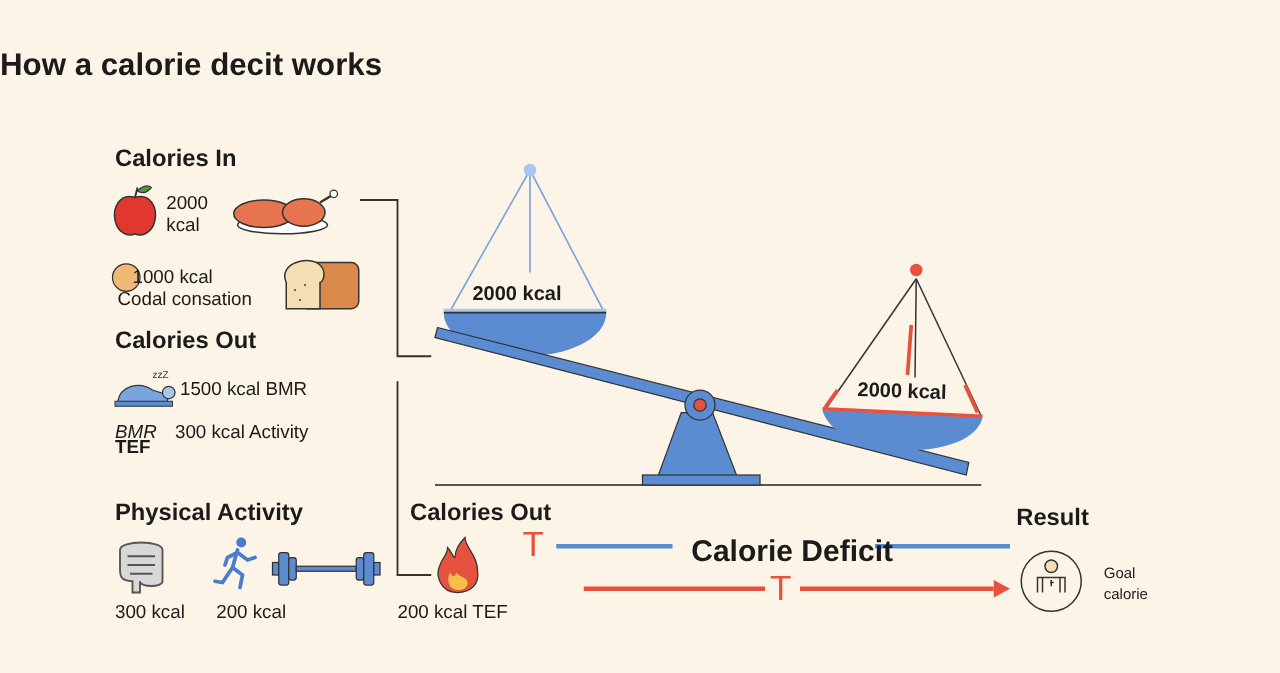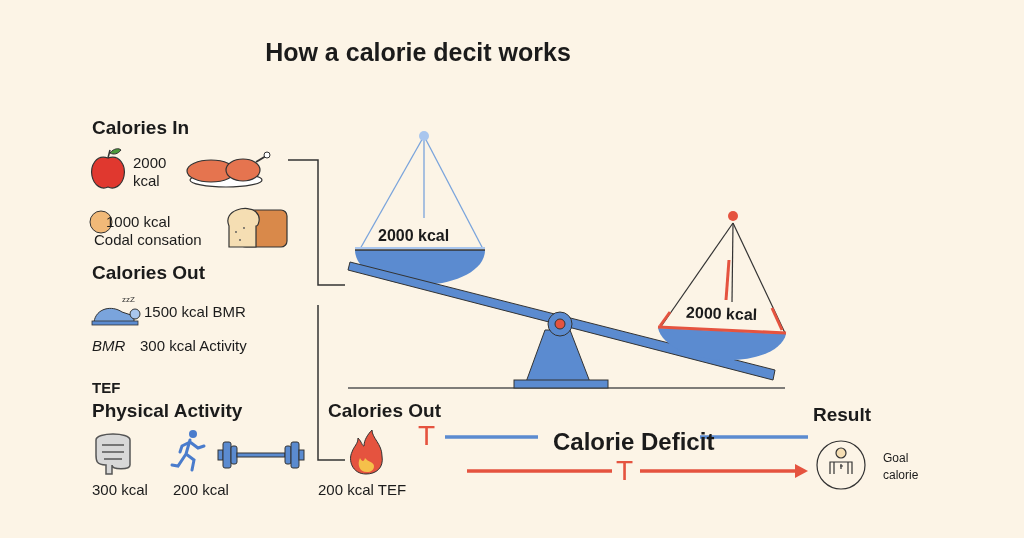--- a/index.html
+++ b/index.html
@@ -1,18 +1,18 @@
 <!DOCTYPE html>
 <html><head>
 <meta charset="utf-8">
 <style>
   html, body { margin:0; padding:0; }
   body { width:1024px; height:538px; background:#fcf4e6; font-family:"Liberation Sans", sans-serif; color:#1b1b1b; position:relative; overflow:hidden; }
   .abs { position:absolute; }
-  .title { left:0; width:836px; top:38px; text-align:center; font-size:25px; font-weight:bold; }
+  .title { left:0; width:836px; top:38px; text-align:left; font-size:25px; font-weight:bold; }
   .h { font-size:19px; font-weight:bold; }
   .t { font-size:16px; }
   .t2 { font-size:15px; }
   .small { font-size:12px; line-height:17px; }
   svg { position:absolute; left:0; top:0; }
 </style>
 </head>
 <body>
 
 <div class="abs title">How a calorie decit works</div>
@@ -135,21 +135,21 @@
 </div>
 <div class="abs t2" style="left:94px;top:213px;line-height:18px;">
   <div style="padding-left:12px;">1000 kcal</div>
   <div>Codal consation</div>
 </div>
 
 <div class="abs h" style="left:92px;top:262px;">Calories Out</div>
 <div class="abs t2" style="left:144px;top:303px;">1500 kcal BMR</div>
 <div class="abs t2" style="left:92px;top:337px;font-style:italic;">BMR</div>
 <div class="abs t2" style="left:140px;top:337px;">300 kcal Activity</div>
-<div class="abs t2" style="left:92px;top:379px;font-weight:bold;text-align:right;">TEF</div>
+<div class="abs t2" style="left:92px;top:349px;font-weight:bold;text-align:right;">TEF</div>
 
 <div class="abs h" style="left:92px;top:400px;">Physical Activity</div>
 <div class="abs t2" style="left:92px;top:481px;">300 kcal</div>
 <div class="abs t2" style="left:173px;top:481px;">200 kcal</div>
 
 <div class="abs t" style="left:378px;top:227px;font-weight:bold;">2000 kcal</div>
 <div class="abs t" style="left:686px;top:305px;font-weight:bold;transform:rotate(2deg);">2000 kcal</div>
 
 <div class="abs h" style="left:328px;top:400px;">Calories Out</div>
 <div class="abs" style="left:418px;top:420px;font-size:28px;color:#e5533f;">T</div>

